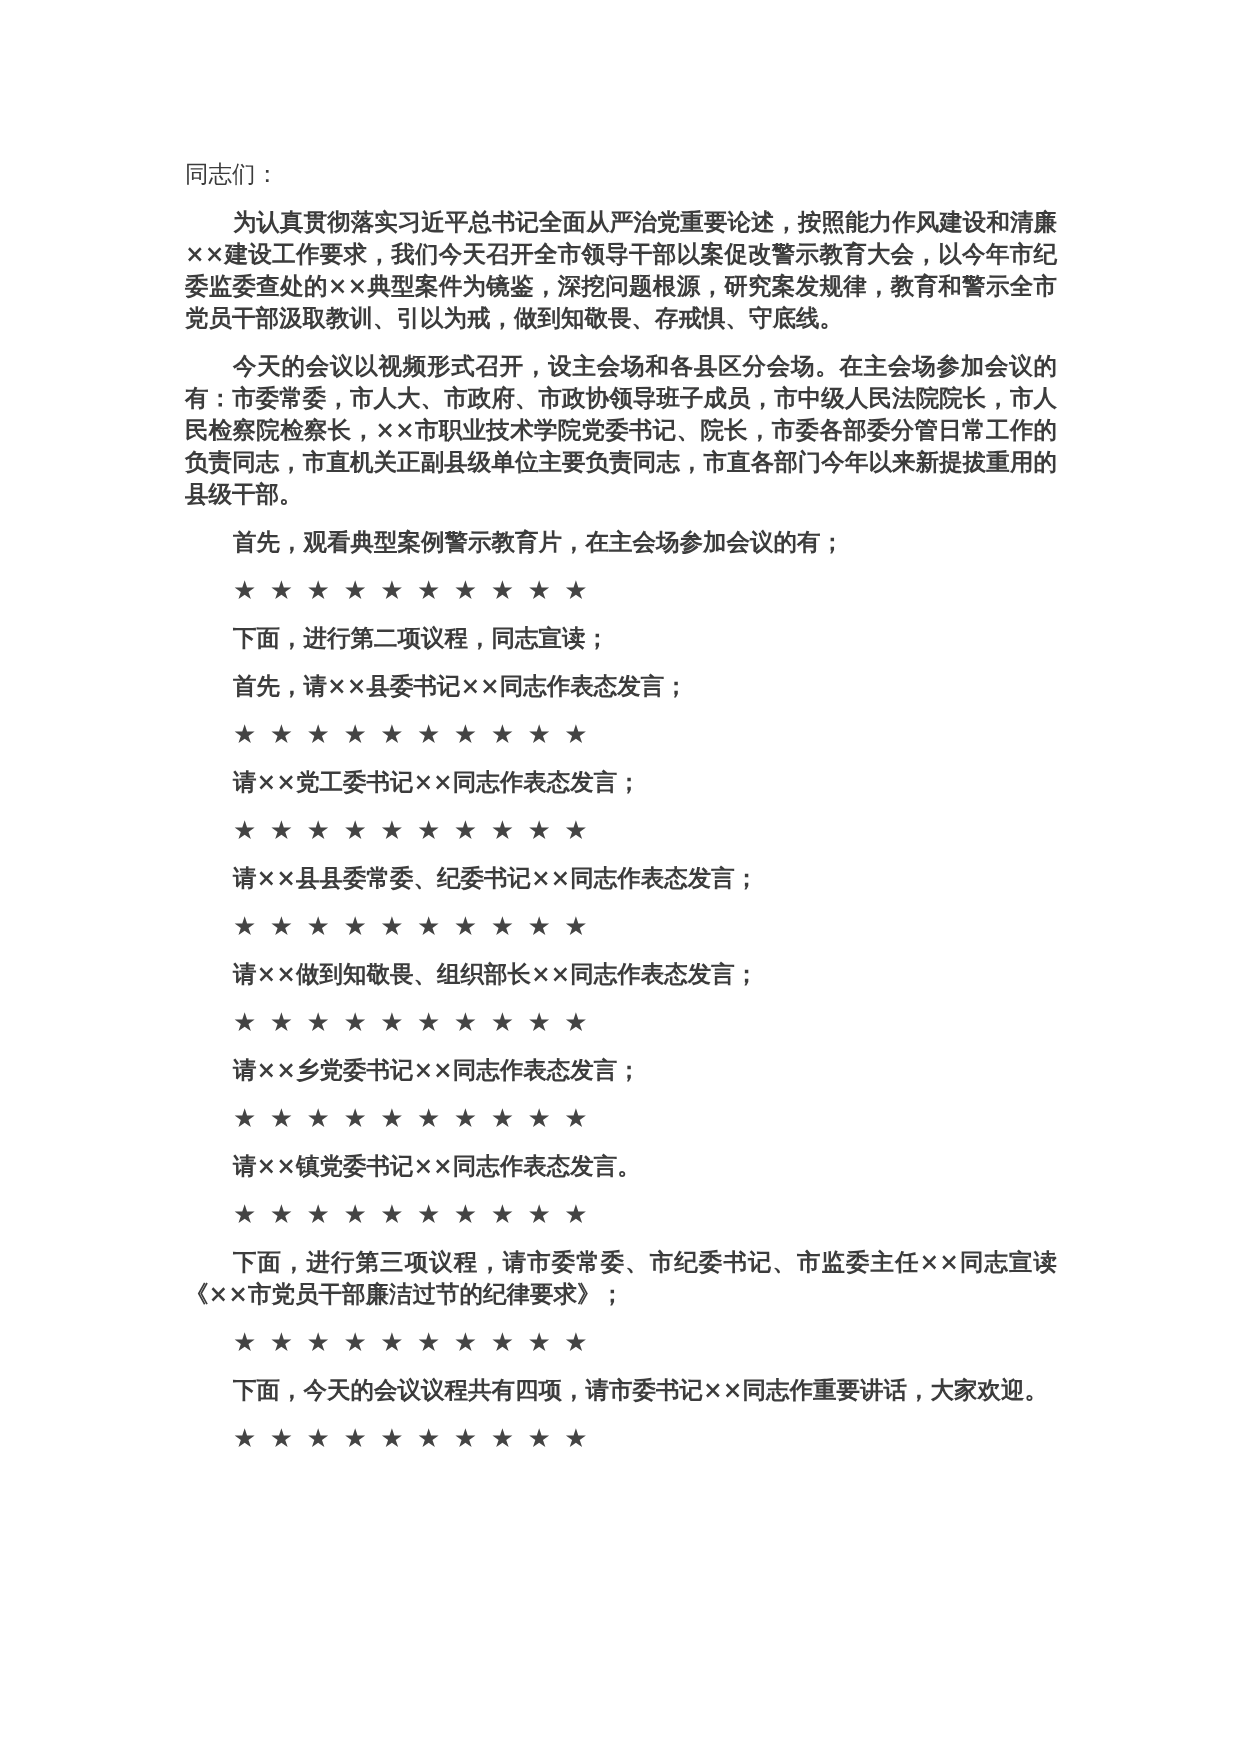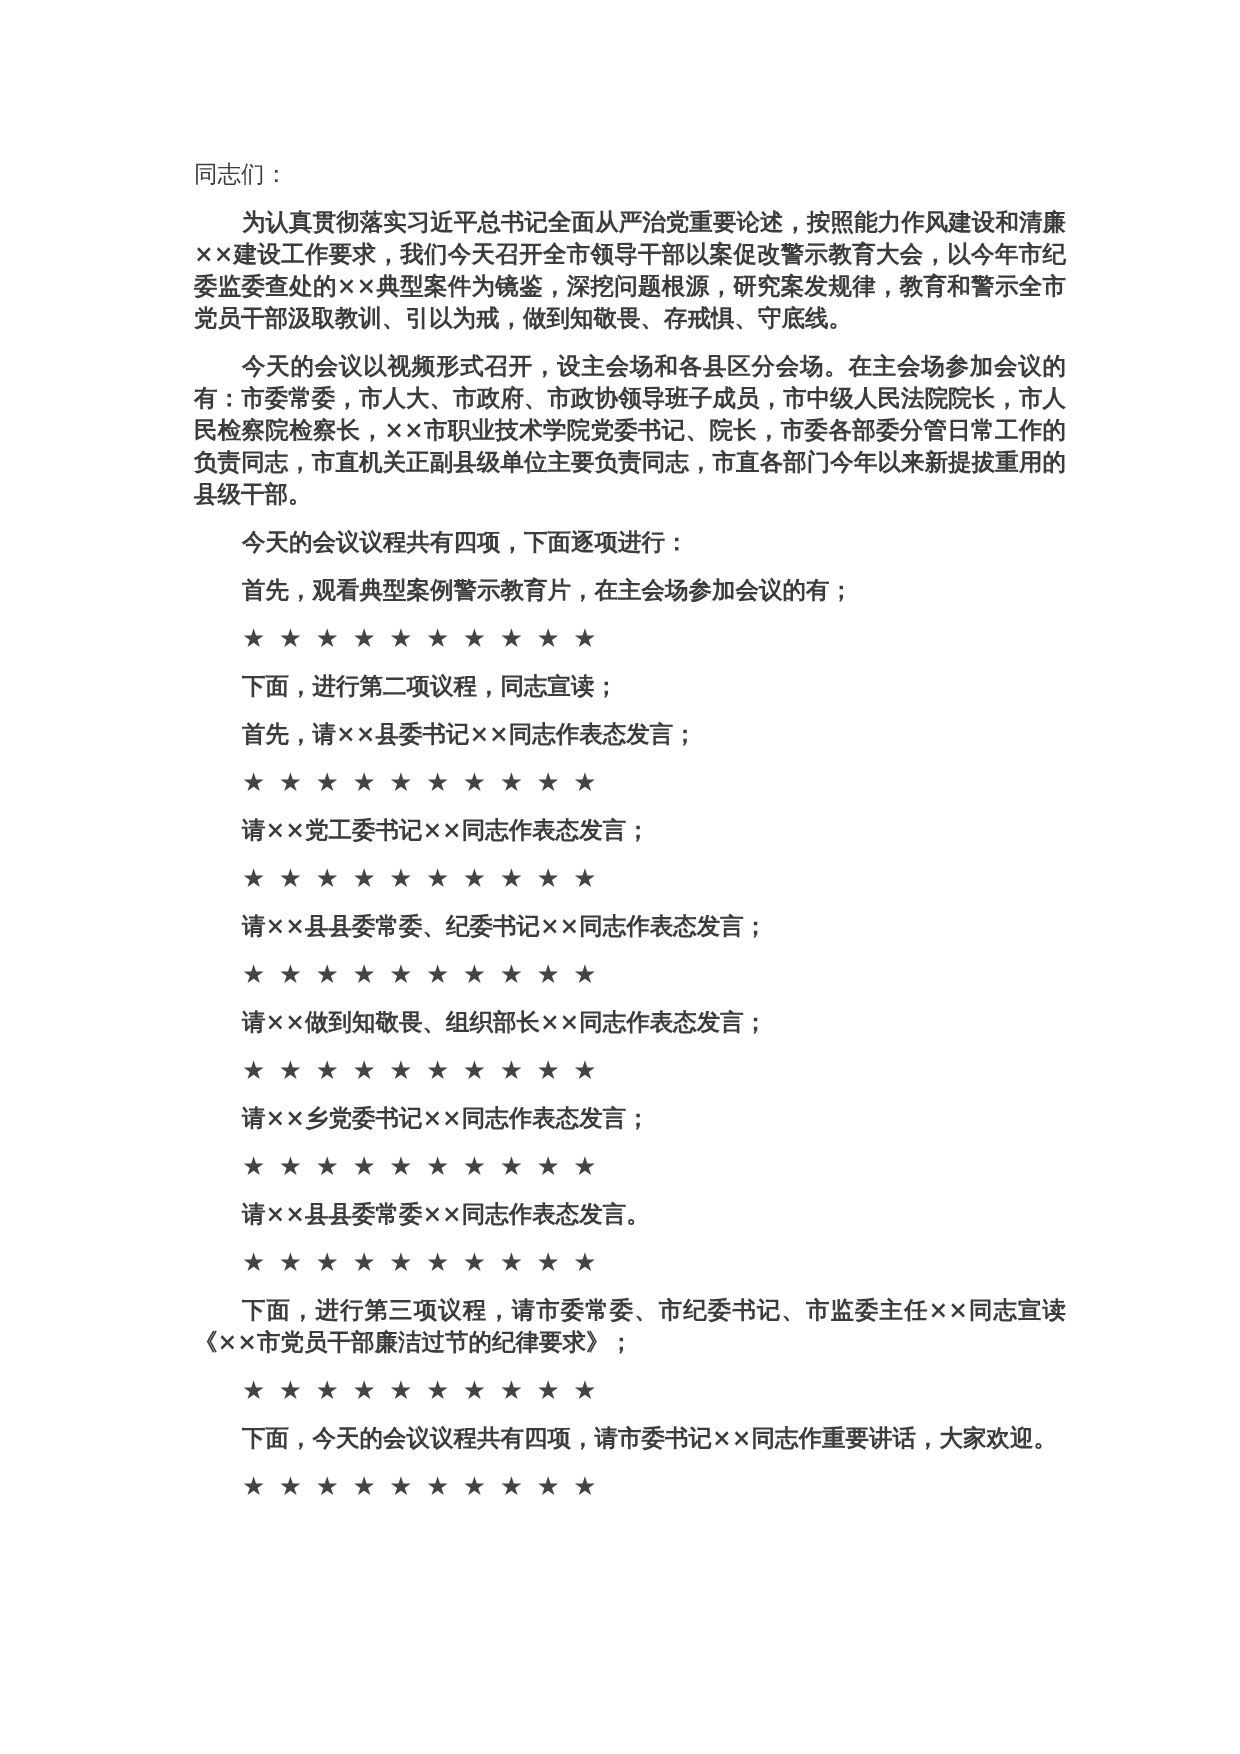--- a/index.html
+++ b/index.html
@@ -1,45 +1,44 @@
 <!DOCTYPE html>
 <html><head>
 <meta charset="utf-8">
 <style>
   html, body { margin:0; padding:0; background:#ffffff; }
   body { width:1240px; height:1754px; position:relative; overflow:hidden; }
   .page {
-    position:absolute; left:194px; top:158px; width:872px;
+    position:absolute; left:185px; top:158px; width:872px;
     font-family: "DejaVu Serif", "Liberation Serif", serif;
     font-size:23.5px; color:#3c3c3c; line-height:32px;
   }
   .p { margin:0 0 16px 0; text-align:justify; text-align-last:left; }
   .indent { text-indent:48px;font-weight:bold; }
   .stars { margin:0 0 16px 48px; letter-spacing:13.5px; font-size:26px; color:#444; line-height:32px; font-family:"DejaVu Sans", sans-serif; }
 </style>
 </head>
 <body>
 
 <div class="page">
   <p class="p">同志们：</p>
   <p class="p indent">为认真贯彻落实习近平总书记全面从严治党重要论述，按照能力作风建设和清廉××建设工作要求，我们今天召开全市领导干部以案促改警示教育大会，以今年市纪委监委查处的××典型案件为镜鉴，深挖问题根源，研究案发规律，教育和警示全市党员干部汲取教训、引以为戒，做到知敬畏、存戒惧、守底线。</p>
   <p class="p indent">今天的会议以视频形式召开，设主会场和各县区分会场。在主会场参加会议的有：市委常委，市人大、市政府、市政协领导班子成员，市中级人民法院院长，市人民检察院检察长，××市职业技术学院党委书记、院长，市委各部委分管日常工作的负责同志，市直机关正副县级单位主要负责同志，市直各部门今年以来新提拔重用的县级干部。</p>
-  <p class="p indent">今天的会议议程共有四项，下面逐项进行：</p>
   <p class="p indent">首先，观看典型案例警示教育片，在主会场参加会议的有；</p>
   <div class="stars">★★★★★★★★★★</div>
   <p class="p indent">下面，进行第二项议程，同志宣读；</p>
   <p class="p indent">首先，请××县委书记××同志作表态发言；</p>
   <div class="stars">★★★★★★★★★★</div>
   <p class="p indent">请××党工委书记××同志作表态发言；</p>
   <div class="stars">★★★★★★★★★★</div>
   <p class="p indent">请××县县委常委、纪委书记××同志作表态发言；</p>
   <div class="stars">★★★★★★★★★★</div>
   <p class="p indent">请××做到知敬畏、组织部长××同志作表态发言；</p>
   <div class="stars">★★★★★★★★★★</div>
   <p class="p indent">请××乡党委书记××同志作表态发言；</p>
   <div class="stars">★★★★★★★★★★</div>
-  <p class="p indent">请××县县委常委××同志作表态发言。</p>
+  <p class="p indent">请××镇党委书记××同志作表态发言。</p>
   <div class="stars">★★★★★★★★★★</div>
   <p class="p indent">下面，进行第三项议程，请市委常委、市纪委书记、市监委主任××同志宣读《××市党员干部廉洁过节的纪律要求》；</p>
   <div class="stars">★★★★★★★★★★</div>
   <p class="p indent">下面，今天的会议议程共有四项，请市委书记××同志作重要讲话，大家欢迎。</p>
   <div class="stars">★★★★★★★★★★</div>
 </div>
 
 </body></html>

